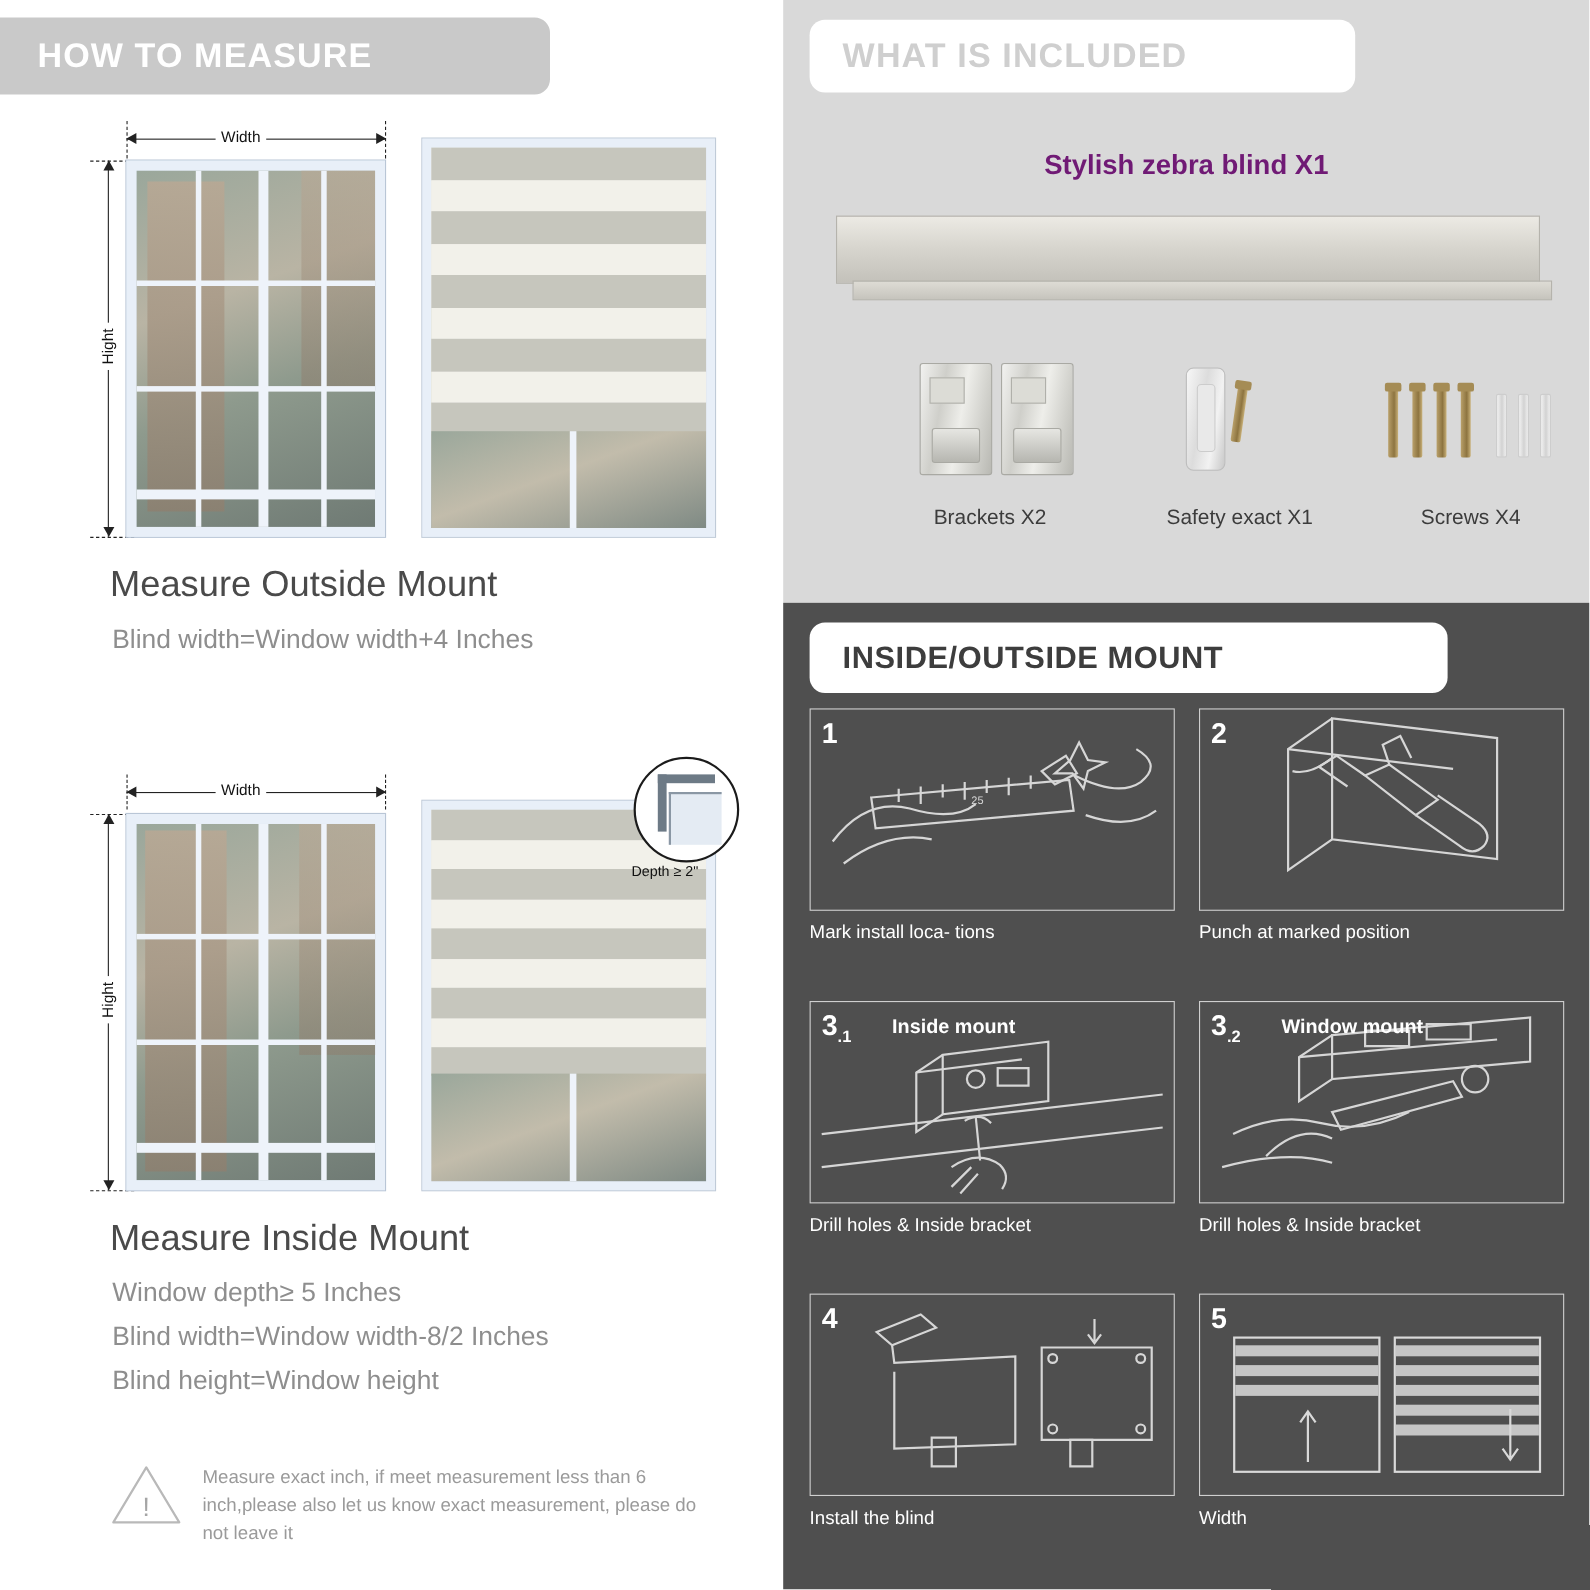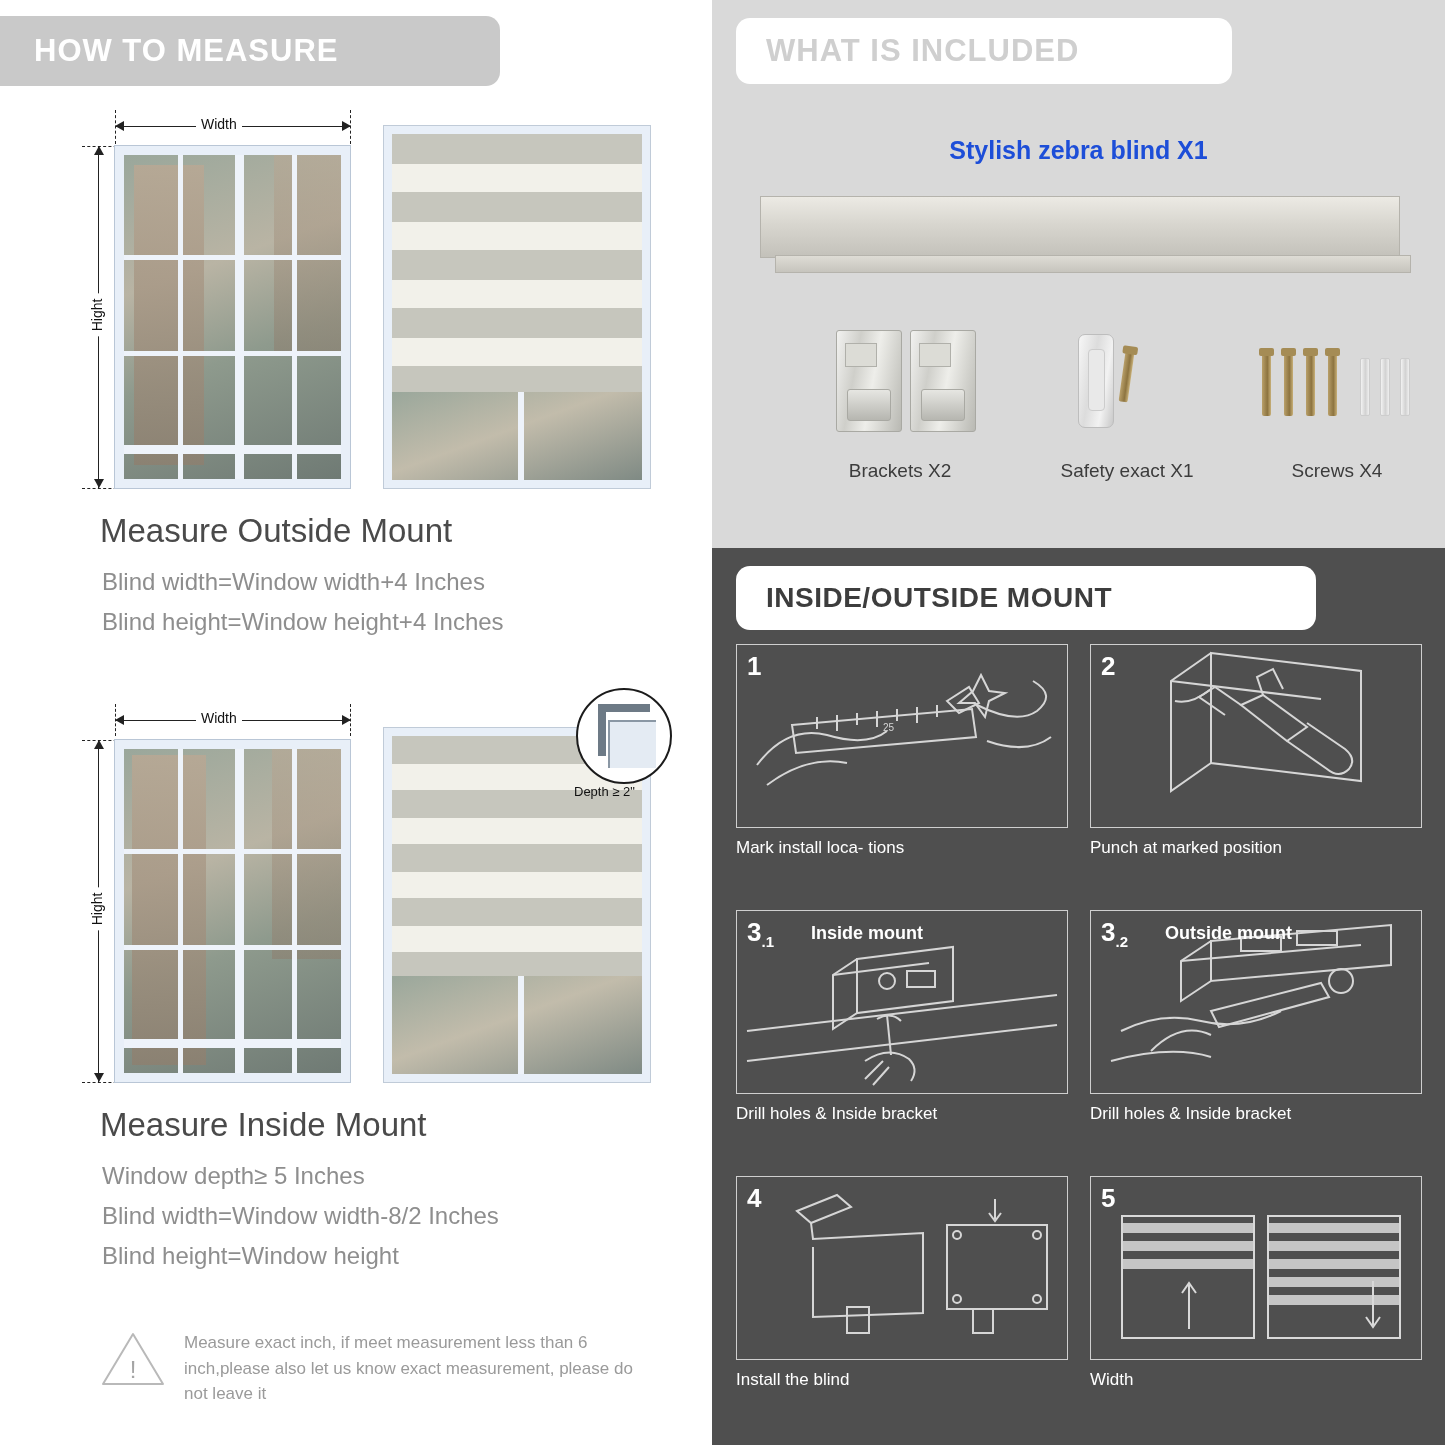--- a/index.html
+++ b/index.html
@@ -114,21 +114,21 @@
   .included{
     position:absolute;left:0;top:0;width:733px;height:548px;background:#d9d9d9;
   }
   .banner.right-banner{
     position:absolute;left:24px;top:18px;width:496px;height:66px;
     background:#ffffff;color:#cfcfcf;font-size:31px;border-radius:14px;
     padding-left:30px;
   }
   .inc-title{
     position:absolute;left:0;right:0;top:136px;text-align:center;
-    font-size:25px;color:#1d4ed8;font-weight:bold;
+    font-size:25px;color:#701a75;font-weight:bold;
   }
   .headrail{
     position:absolute;left:48px;top:196px;width:640px;height:62px;
     background:linear-gradient(180deg,#eceae4 0%,#d8d6cf 45%,#c3c1ba 100%);
     border:1px solid #b5b3ac;box-sizing:border-box;
   }
   .headrail:after{
     content:"";position:absolute;left:14px;right:-12px;top:58px;height:16px;
     background:linear-gradient(180deg,#dedcd5,#c6c4bd);border:1px solid #b5b3ac;
   }
@@ -239,21 +239,20 @@
             <div class="s dark" style="top:232px;height:28px;"></div>
           </div>
           <div style="position:absolute;left:0;right:0;top:258px;bottom:0;background:linear-gradient(160deg,#9aa79b,#c2bcab 45%,#7f8a84);"></div>
           <div style="position:absolute;left:126px;top:258px;width:6px;bottom:0;background:#eef3fa;"></div>
           <div class="valance" style="left:-8px;right:-8px;top:-30px;height:30px;background:linear-gradient(180deg,#dedcd5,#c6c4bd);"></div>
         </div>
       </div>
 
       <div class="h-title" style="left:100px;top:408px;">Measure Outside Mount</div>
       <div class="p-line" style="left:102px;top:464px;">Blind width=Window width+4 Inches</div>
-      <div class="p-line" style="left:102px;top:504px;">Blind height=Window height+4 Inches</div>
     </div>
 
     <div class="measure-block mb2">
       <div class="diagram">
 
         <div class="dash-v" style="left:99px;top:4px;height:32px;"></div>
         <div class="dash-v" style="left:334px;top:4px;height:32px;"></div>
         <div class="dim-h" style="left:99px;top:20px;width:235px;"></div>
         <div class="arrow l" style="left:99px;top:15px;"></div>
         <div class="arrow r" style="left:326px;top:15px;"></div>
@@ -428,21 +427,21 @@
                 <path d="M146 150 l-18 18 M152 156 l-16 18"></path>
               </g>
             </svg>
           </div>
           <div class="step-cap">Drill holes &amp;  Inside bracket</div>
         </div>
 
         <div class="step" style="left:354px;top:266px;">
           <div class="step-box">
             <div class="step-num"><span>3</span><sub>.2</sub></div>
-            <div class="step-sub" style="left:74px;">Outside mount</div>
+            <div class="step-sub" style="left:74px;">Window mount</div>
             <svg width="332" height="184" viewBox="0 0 332 184">
               <g stroke="#d6d6d6" fill="none" stroke-width="2">
                 <path d="M120 30 l180 -16 l0 40 l-180 16 z"></path>
                 <path d="M120 30 l-30 20 l0 40 l30 -20"></path>
                 <path d="M90 50 l180 -16"></path>
                 <path d="M150 26 h40 v14 h-40 z"></path>
                 <path d="M206 20 h40 v14 h-40 z"></path>
                 <path d="M30 120 q40 -20 80 -10 q40 10 80 -10"></path>
                 <path d="M20 150 q60 -16 100 -4"></path>
                 <path d="M120 100 l110 -28 l8 14 l-110 30 z"></path>

